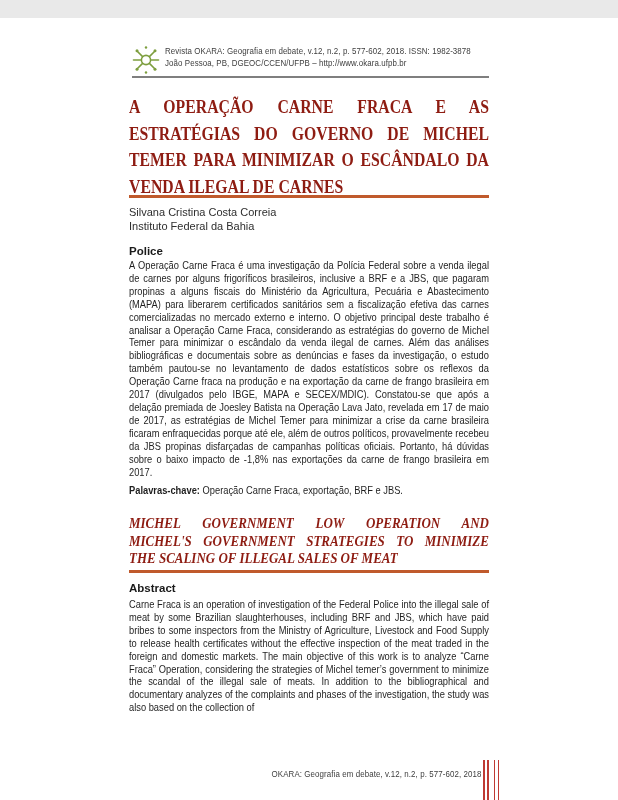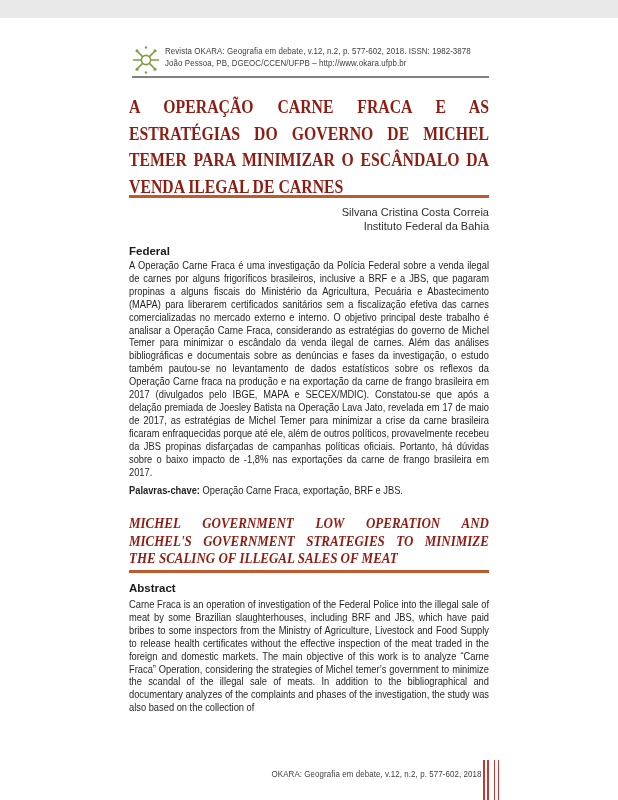--- a/index.html
+++ b/index.html
@@ -33,21 +33,21 @@
     position:absolute; left:129px; top:76px; width:445px;
     transform:scaleX(0.809); transform-origin:left top;
     font-family:"Liberation Serif", serif; font-weight:bold;
     font-size:19.5px; line-height:26.5px; color:#8e1c12;
   }
   .rule-orange { position:absolute; left:129px; width:360px; height:2.5px; background:#c05a2c; }
   .rule-1 { top:177px; }
   .rule-2 { top:552px; }
 
   
-  .author-block { position:absolute; left:129px; top:188px; width:360px; text-align:right;
+  .author-block { position:absolute; left:129px; top:188px; width:360px; text-align:left;
     font-size:11px; line-height:13.5px; color:#2e2e2e; }
   .author-affil { }
 
   
   .sec-heading { position:absolute; left:129px; width:360px; font-size:11.5px; font-weight:bold; color:#1a1a1a; }
   .h-resumo { top:227px; }
   .h-abstract { top:564px; }
   .body-par {
     position:absolute; left:129px; width:425px;
     transform:scaleX(0.847); transform-origin:left top;
@@ -119,21 +119,21 @@
       <div class="jline">TEMER PARA MINIMIZAR O ESCÂNDALO DA</div>
       <div class="jline last">VENDA ILEGAL DE CARNES</div>
     </div>
   <div class="rule-orange rule-1"></div>
 
   <div class="author-block">
     <div>Silvana Cristina Costa Correia</div>
     <div class="author-affil">Instituto Federal da Bahia</div>
   </div>
 
-  <div class="sec-heading h-resumo">Federal</div>
+  <div class="sec-heading h-resumo">Police</div>
   <div class="body-par p-resumo">A Operação Carne Fraca é uma investigação da Polícia Federal sobre a venda ilegal de carnes por alguns frigoríficos brasileiros, inclusive a BRF e a JBS, que pagaram propinas a alguns fiscais do Ministério da Agricultura, Pecuária e Abastecimento (MAPA) para liberarem certificados sanitários sem a fiscalização efetiva das carnes comercializadas no mercado externo e interno. O objetivo principal deste trabalho é analisar a Operação Carne Fraca, considerando as estratégias do governo de Michel Temer para minimizar o escândalo da venda ilegal de carnes. Além das análises bibliográficas e documentais sobre as denúncias e fases da investigação, o estudo também pautou-se no levantamento de dados estatísticos sobre os reflexos da Operação Carne fraca na produção e na exportação da carne de frango brasileira em 2017 (divulgados pelo IBGE, MAPA e SECEX/MDIC). Constatou-se que após a delação premiada de Joesley Batista na Operação Lava Jato, revelada em 17 de maio de 2017, as estratégias de Michel Temer para minimizar a crise da carne brasileira ficaram enfraquecidas porque até ele, além de outros políticos, provavelmente recebeu da JBS propinas disfarçadas de campanhas políticas oficiais. Portanto, há dúvidas sobre o baixo impacto de -1,8% nas exportações da carne de frango brasileira em 2017.</div>
 
   <div class="keywords">
     <b>Palavras-chave:</b><span> Operação Carne Fraca, exportação, BRF e JBS.</span>
   </div>
 
   <div class="title-en">
       <div class="jline">MICHEL GOVERNMENT LOW OPERATION AND</div>
       <div class="jline">MICHEL'S GOVERNMENT STRATEGIES TO MINIMIZE</div>
       <div class="jline last">THE SCALING OF ILLEGAL SALES OF MEAT</div>

